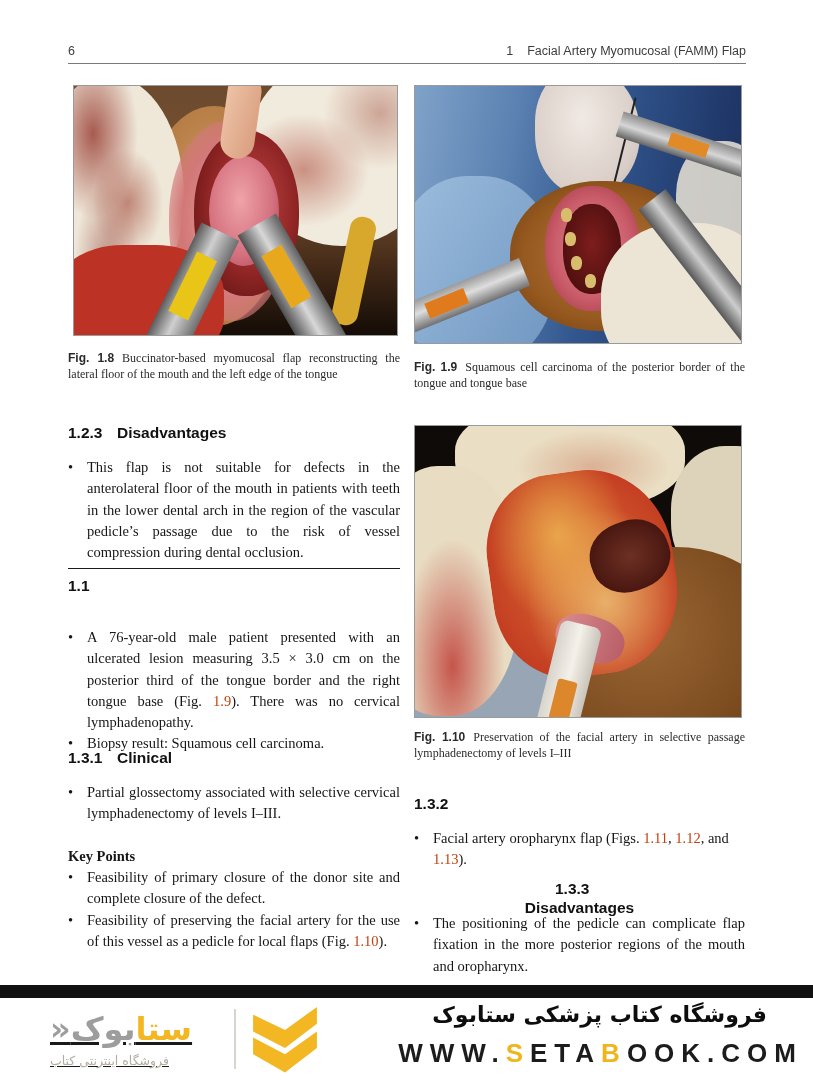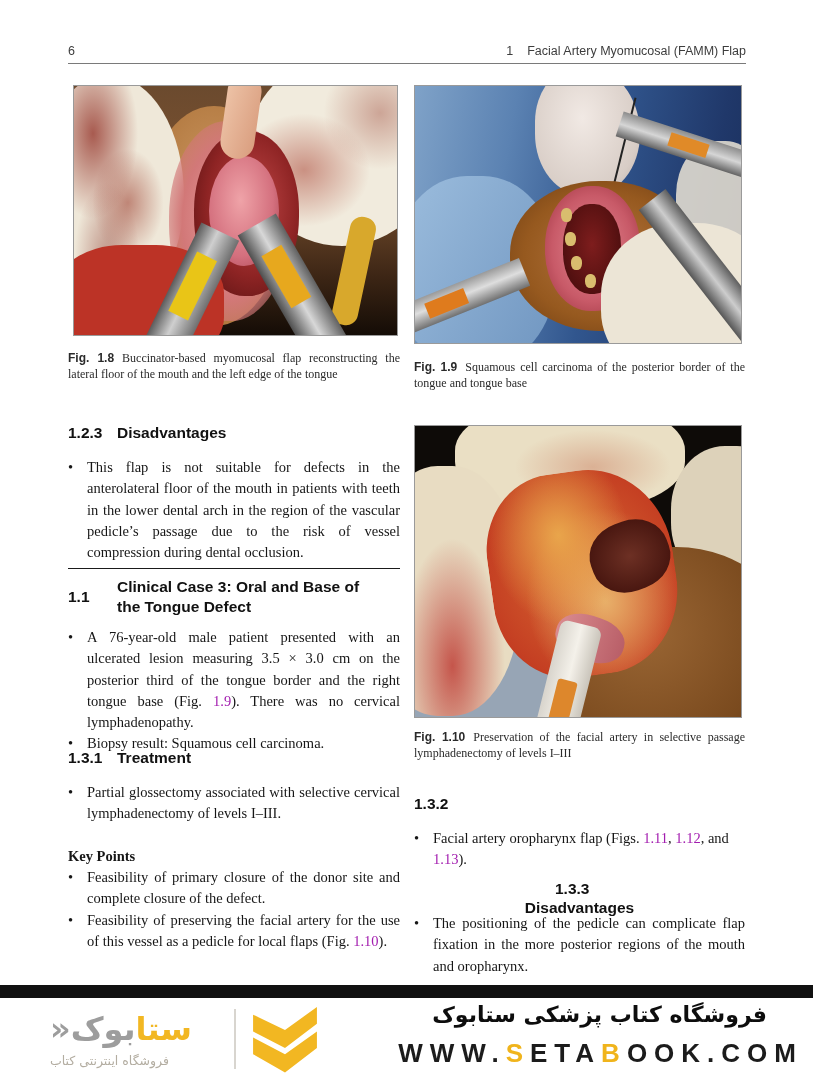--- a/index.html
+++ b/index.html
@@ -117,33 +117,33 @@
   .abs { position:absolute;align-items:center; }
   .shead { font-family:"Liberation Sans", sans-serif; font-weight:bold; font-size:15.5px; color:#111;
     display:flex; }
   .shead .num { width:49px; flex:none; }
   .shead .ttl { flex:1; line-height:19.5px; }
   .rule { border-top:1.5px solid #1a1a1a; }
   .body { font-size:14.5px; line-height:21.3px; text-align:justify; color:#161616; }
   .bullet { display:flex; }
   .bullet .dot { width:19px; flex:none; }
   .bullet .btext { flex:1; text-align:justify; }
-  .figref { color:#a21caf; }
+  .figref { color:#c2410c; }
   a.figref { text-decoration:none; cursor:pointer; }
   .kp-title { font-weight:bold; font-size:14.5px; line-height:21px; }
   
   .footer-bar { position:absolute; left:0; top:985px; width:813px; height:13px; background:#111; }
   .footer { position:absolute; left:0; top:998px; width:813px; height:82px; background:#fff; }
   .store-line { position:absolute; right:46px; top:4px; direction:rtl;
     font-family:"DejaVu Sans", sans-serif; font-size:22px; font-weight:600; color:#0d0d0d; }
   .url-line { position:absolute; right:10px; top:40px;
     font-family:"Liberation Sans", sans-serif; font-size:26px; font-weight:bold;
     letter-spacing:7px; color:#1c1c1c; }
   .url-line .gold { color:#f0b41c; }
-  .logo { position:absolute; left:50px; top:2px; display:flex; align-items:center; height:78px; }
+  .logo { position:absolute; left:50px; top:2px; display:flex; align-items:center; height:78px;text-decoration:underline; }
   .logo-text { width:172px; text-align:left; direction:rtl; }
   .brand-word { font-family:"DejaVu Sans", sans-serif; font-size:32px; font-weight:bold; line-height:36px; }
   .brand-word .gold { color:#f2b722; }
   .brand-word .gray { color:#9d9d9d; }
   .brand-sub { font-family:"DejaVu Sans", sans-serif; font-size:12.5px; color:#b3ada1; margin-top:6px; }
   .logo-div { width:2px; height:60px; background:#d8d5cf; margin:0 10px 0 12px; }
 </style>
 </head>
 <body>
 
@@ -211,36 +211,35 @@
   <div class="abs body" style="left:68px; top:457px; width:332px;">
     <div class="bullet">
       <span class="dot">•</span>
       <span class="btext">This flap is not suitable for defects in the anterolateral floor of the mouth in patients with teeth in the lower dental arch in the region of the vascular pedicle’s passage due to the risk of vessel compression during dental occlusion.</span>
     </div>
   </div>
 
   <div class="abs rule" style="left:68px; top:568px; width:332px;"></div>
   <div class="abs shead" style="left:68px; top:577px; width:316px;">
     <span class="num">1.1</span>
-    <span class="ttl" style="max-width:248px;">Clinical Case 3: Oral and Base of the Tongue Defect</span>
   </div>
   <div class="abs body" style="left:68px; top:627px; width:332px;">
     <div class="bullet">
       <span class="dot">•</span>
       <span class="btext"><span>A 76-year-old male patient presented with an ulcerated lesion measuring 3.5 × 3.0 cm on the posterior third of the tongue border and the right tongue base (Fig. </span><a class="figref">1.9</a><span>). There was no cervical lymphadenopathy.</span></span>
     </div>
     <div class="bullet">
       <span class="dot">•</span>
       <span class="btext">Biopsy result: Squamous cell carcinoma.</span>
     </div>
   </div>
 
   <div class="abs shead" style="left:68px; top:748px; width:332px;">
     <span class="num">1.3.1</span>
-    <span class="ttl">Treatment</span>
+    <span class="ttl">Clinical</span>
   </div>
   <div class="abs body" style="left:68px; top:782px; width:332px;">
     <div class="bullet">
       <span class="dot">•</span>
       <span class="btext">Partial glossectomy associated with selective cervical lymphadenectomy of levels I–III.</span>
     </div>
   </div>
 
   <div class="abs body" style="left:68px; top:846px; width:332px;">
     <div class="kp-title">Key Points</div>

